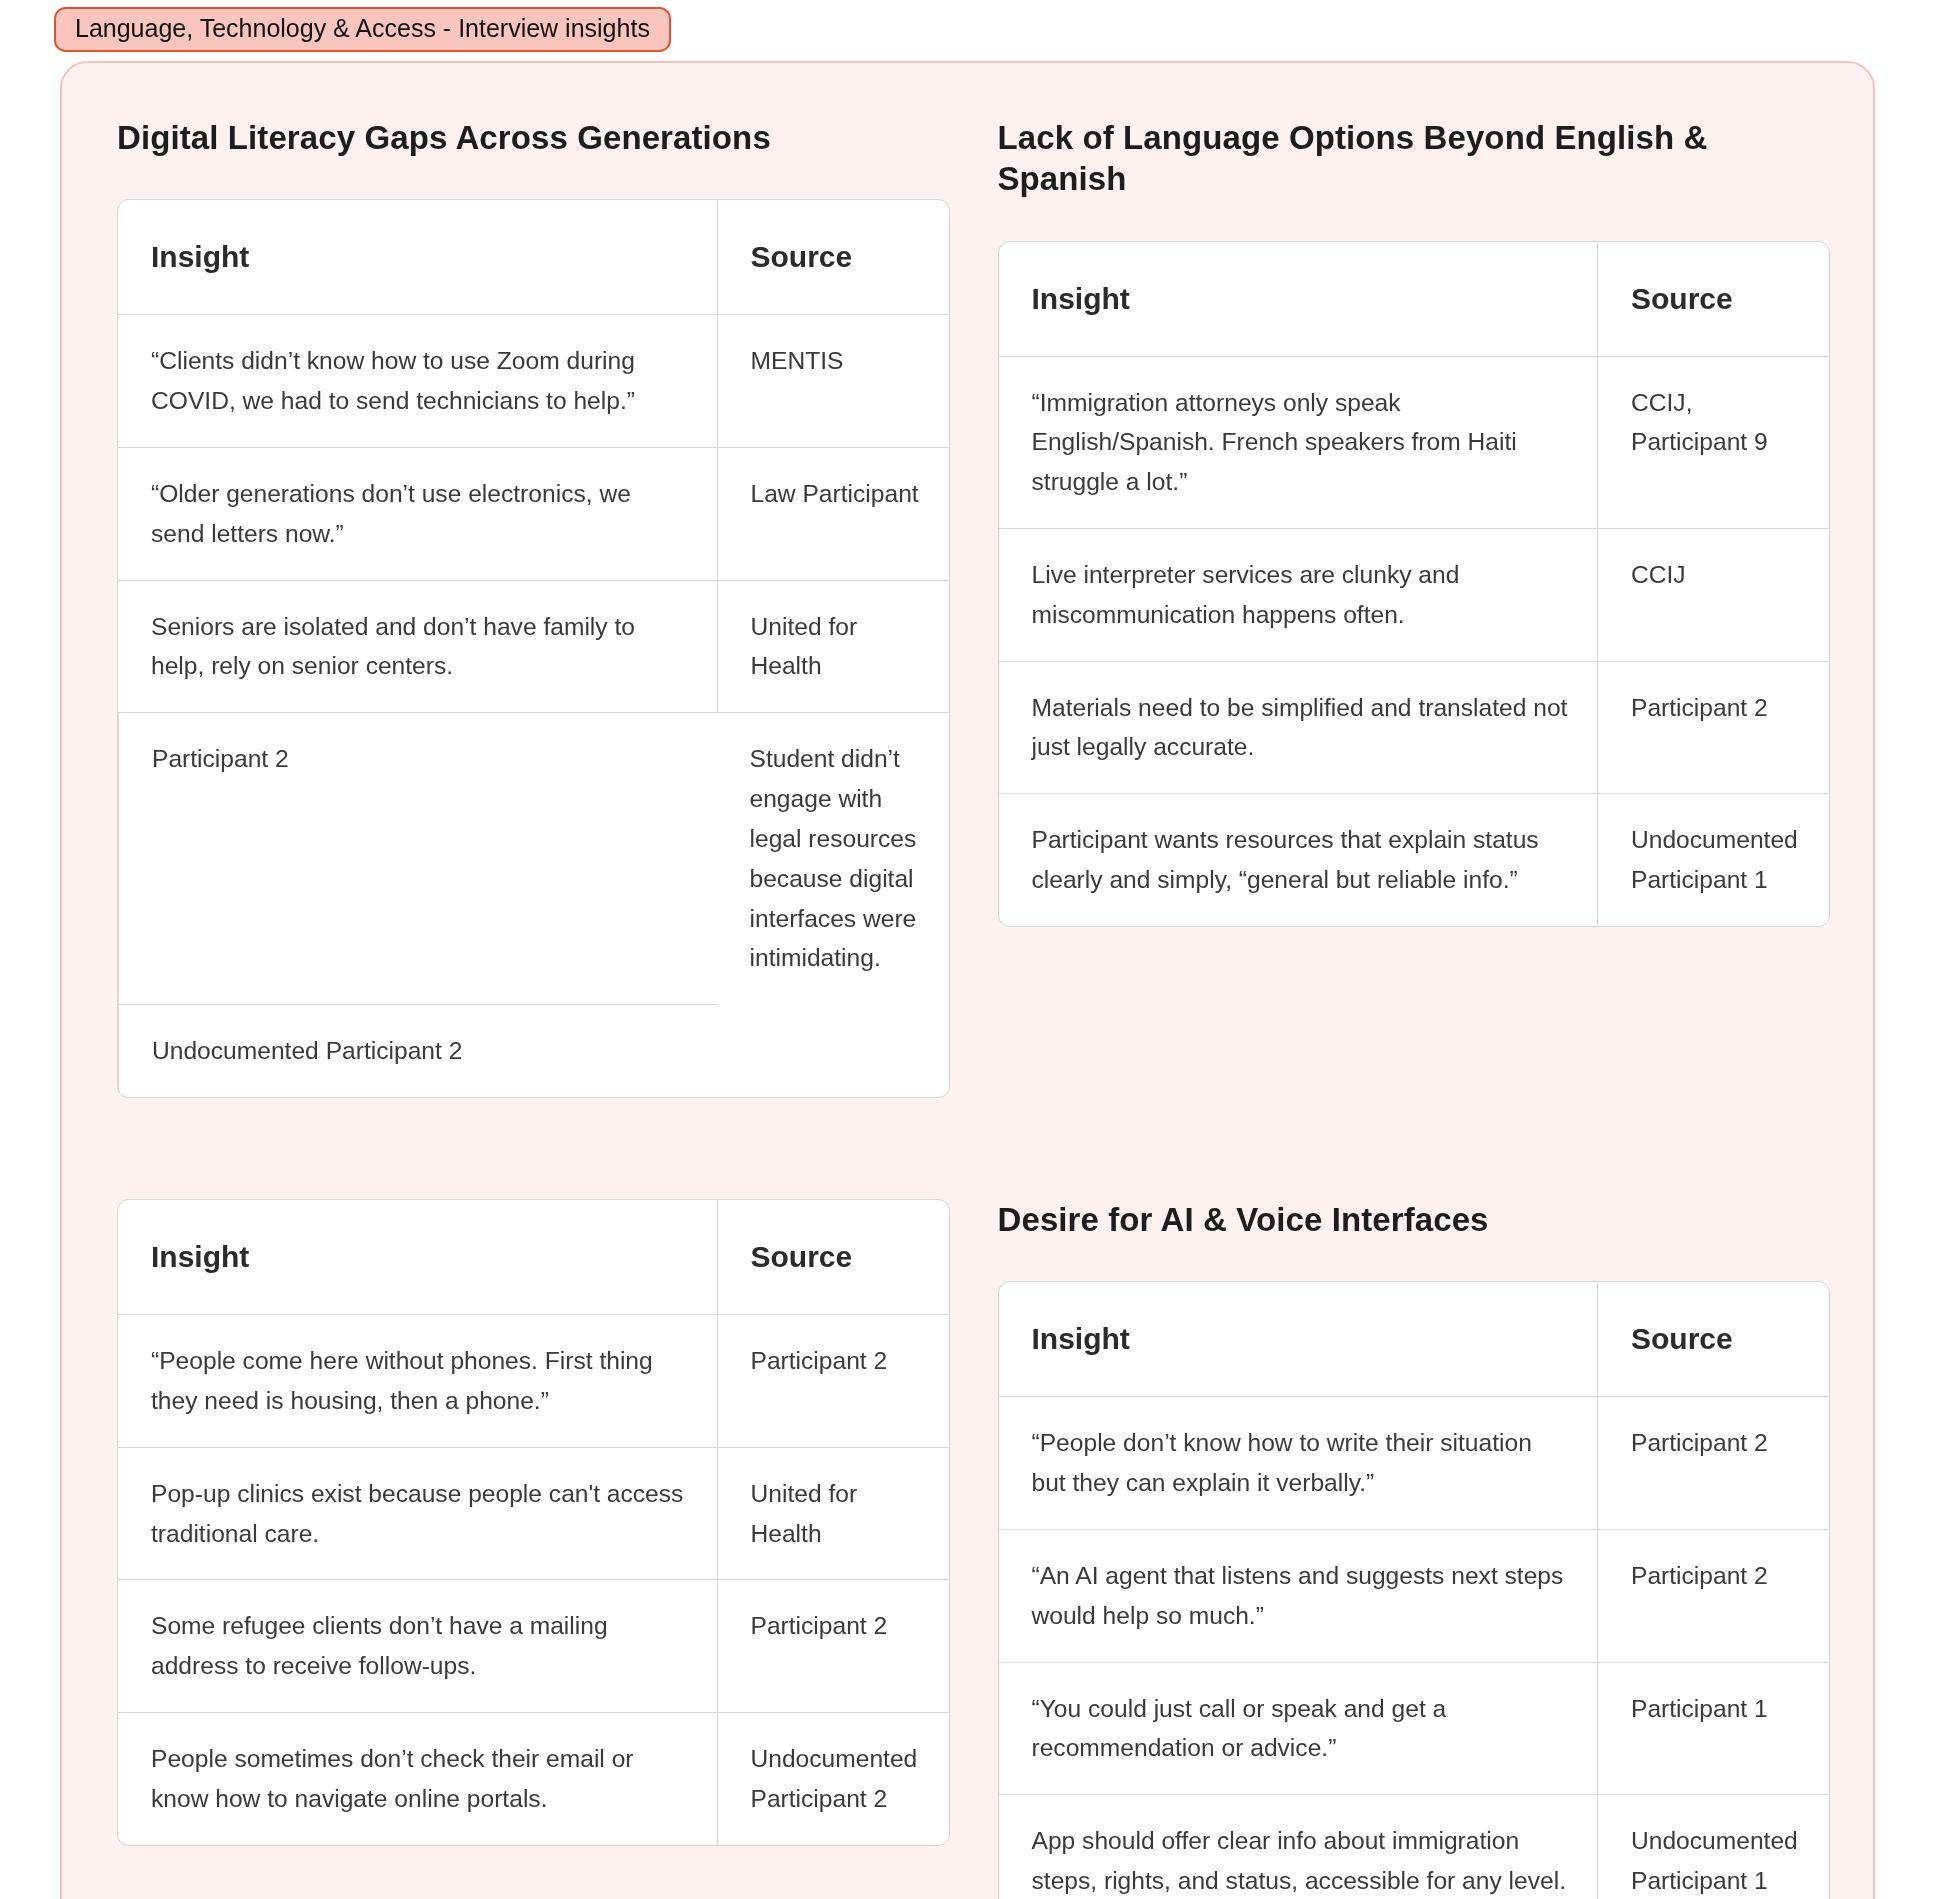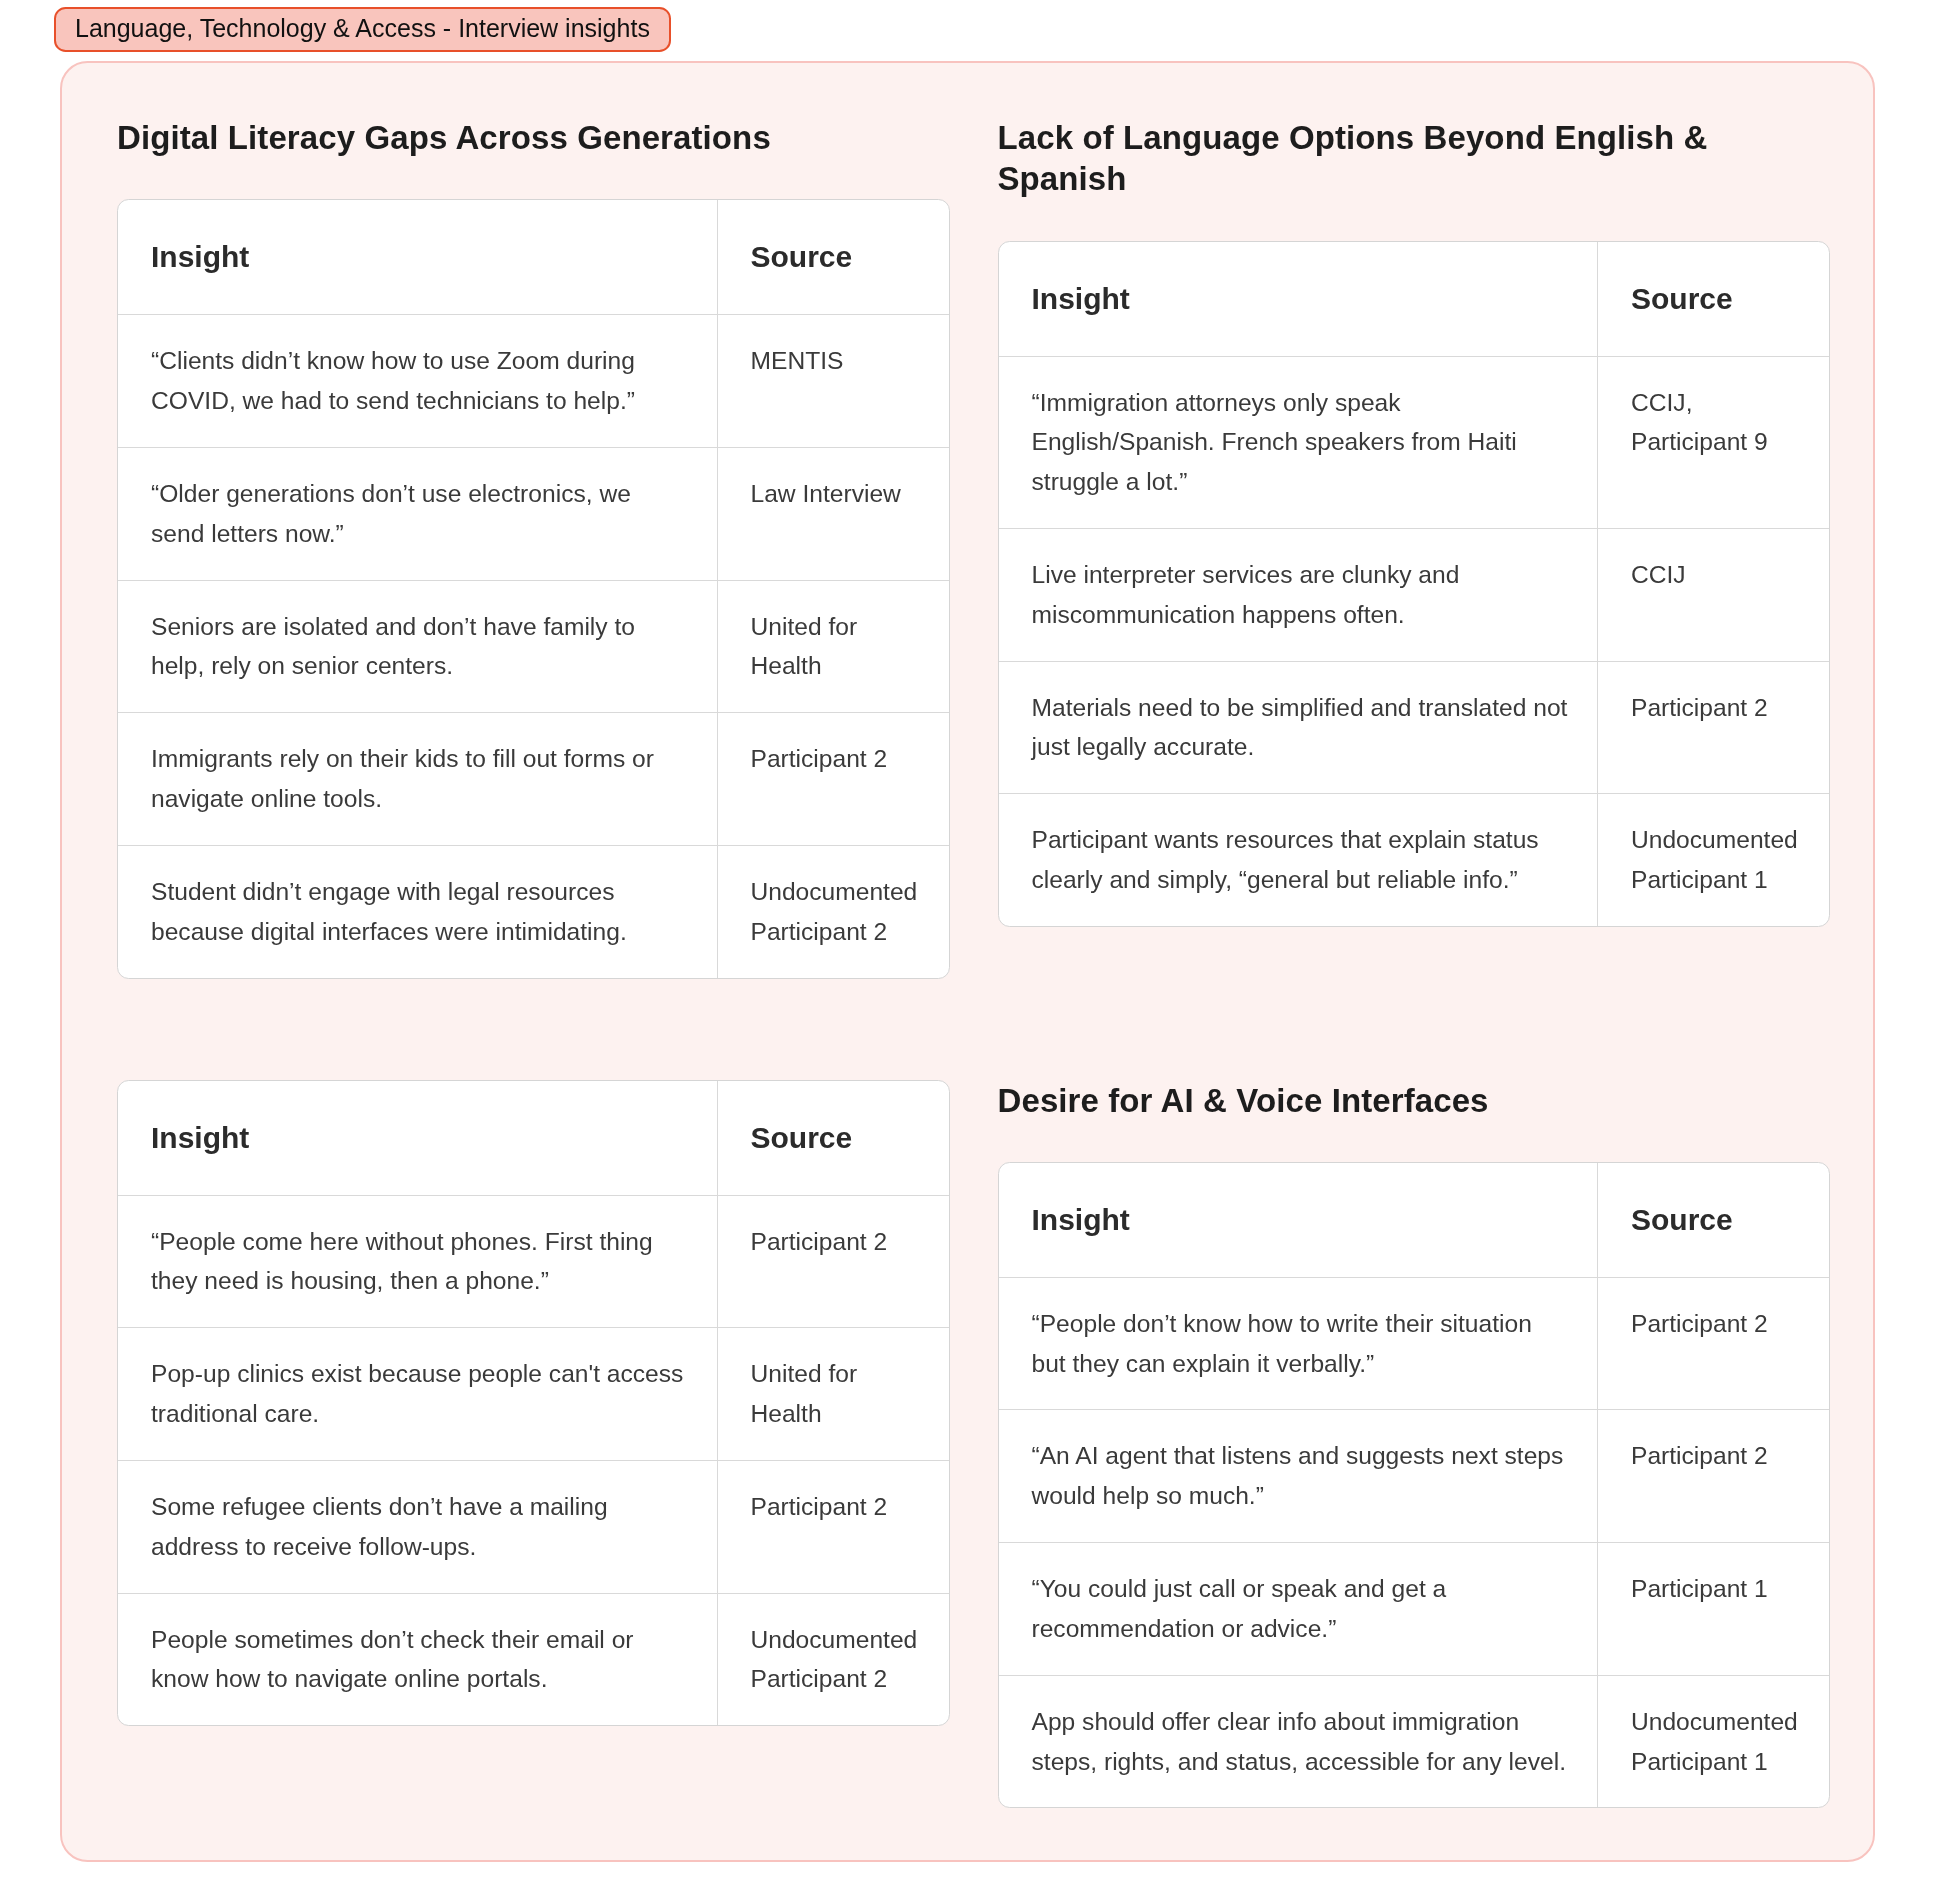--- a/index.html
+++ b/index.html
@@ -92,26 +92,25 @@
     <section class="sec">
       <h2 class="sec-title">Digital Literacy Gaps Across Generations</h2>
       <div class="tbl">
         <div class="cell head insight">Insight</div>
         <div class="cell head source">Source</div>
 
         <div class="cell rowline insight">“Clients didn’t know how to use Zoom during COVID, we had to send technicians to help.”</div>
         <div class="cell rowline source">MENTIS</div>
 
         <div class="cell rowline insight">“Older generations don’t use electronics, we send letters now.”</div>
-        <div class="cell rowline source">Law Interview</div>
+        <div class="cell rowline source">Law Participant</div>
 
         <div class="cell rowline insight">Seniors are isolated and don’t have family to help, rely on senior centers.</div>
         <div class="cell rowline source">United for Health</div>
 
-        <div class="cell rowline insight">Immigrants rely on their kids to fill out forms or navigate online tools.</div>
         <div class="cell rowline source">Participant 2</div>
 
         <div class="cell rowline insight">Student didn’t engage with legal resources because digital interfaces were intimidating.</div>
         <div class="cell rowline source">Undocumented Participant 2</div>
       </div>
     </section>
 
     <section class="sec">
       <h2 class="sec-title">Lack of Language Options Beyond English &amp; Spanish</h2>
       <div class="tbl">

